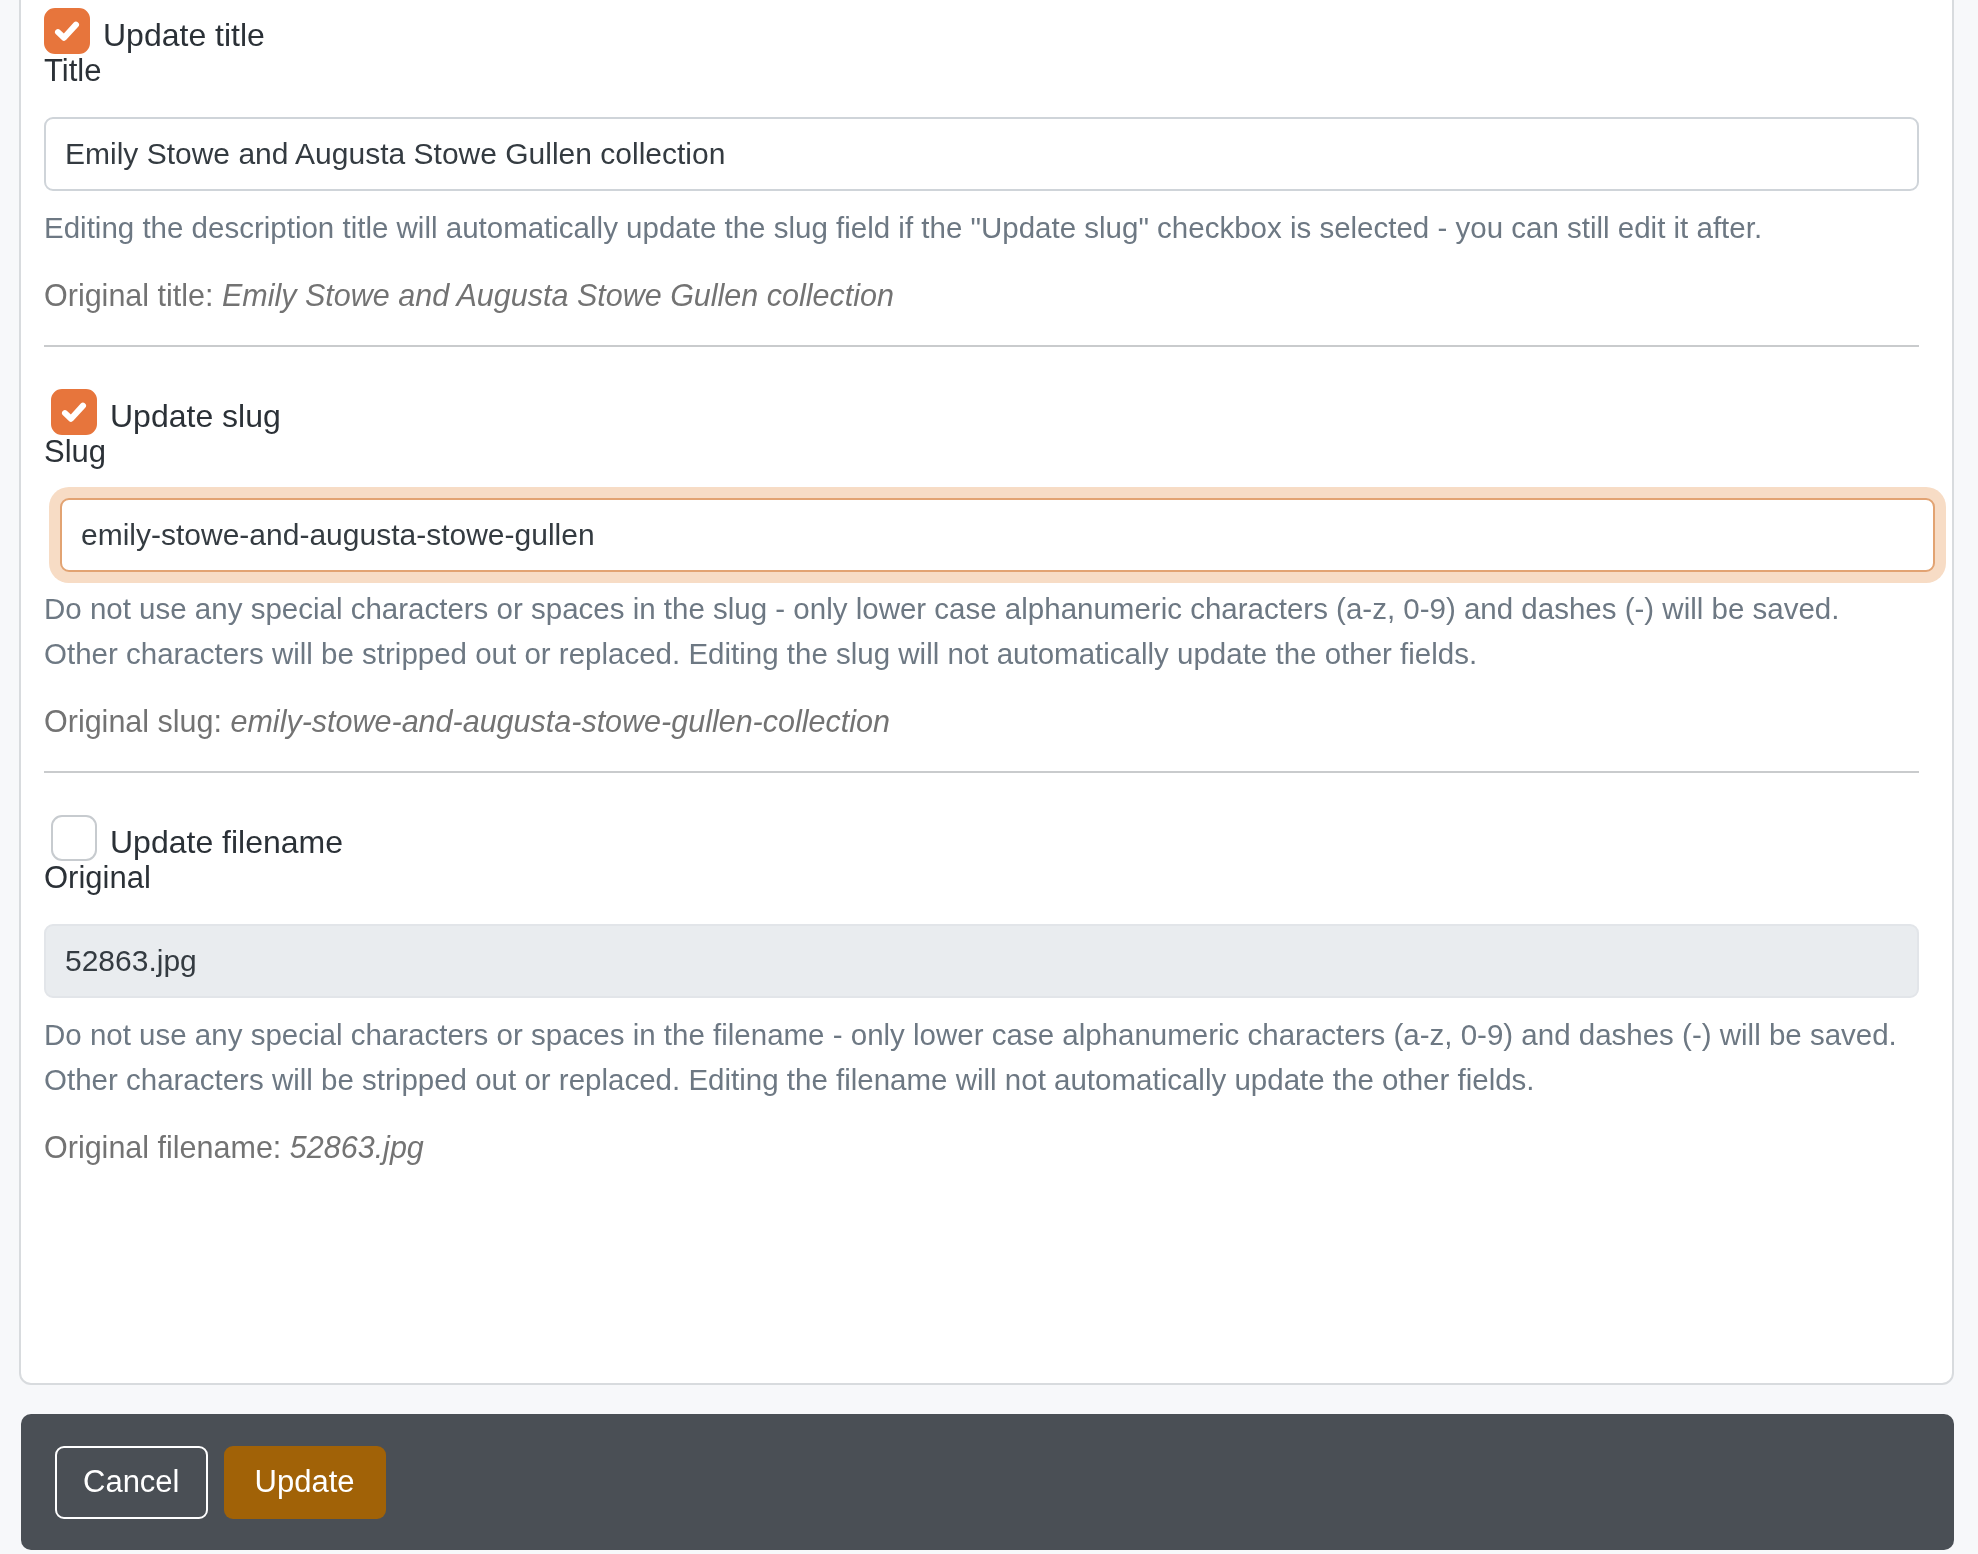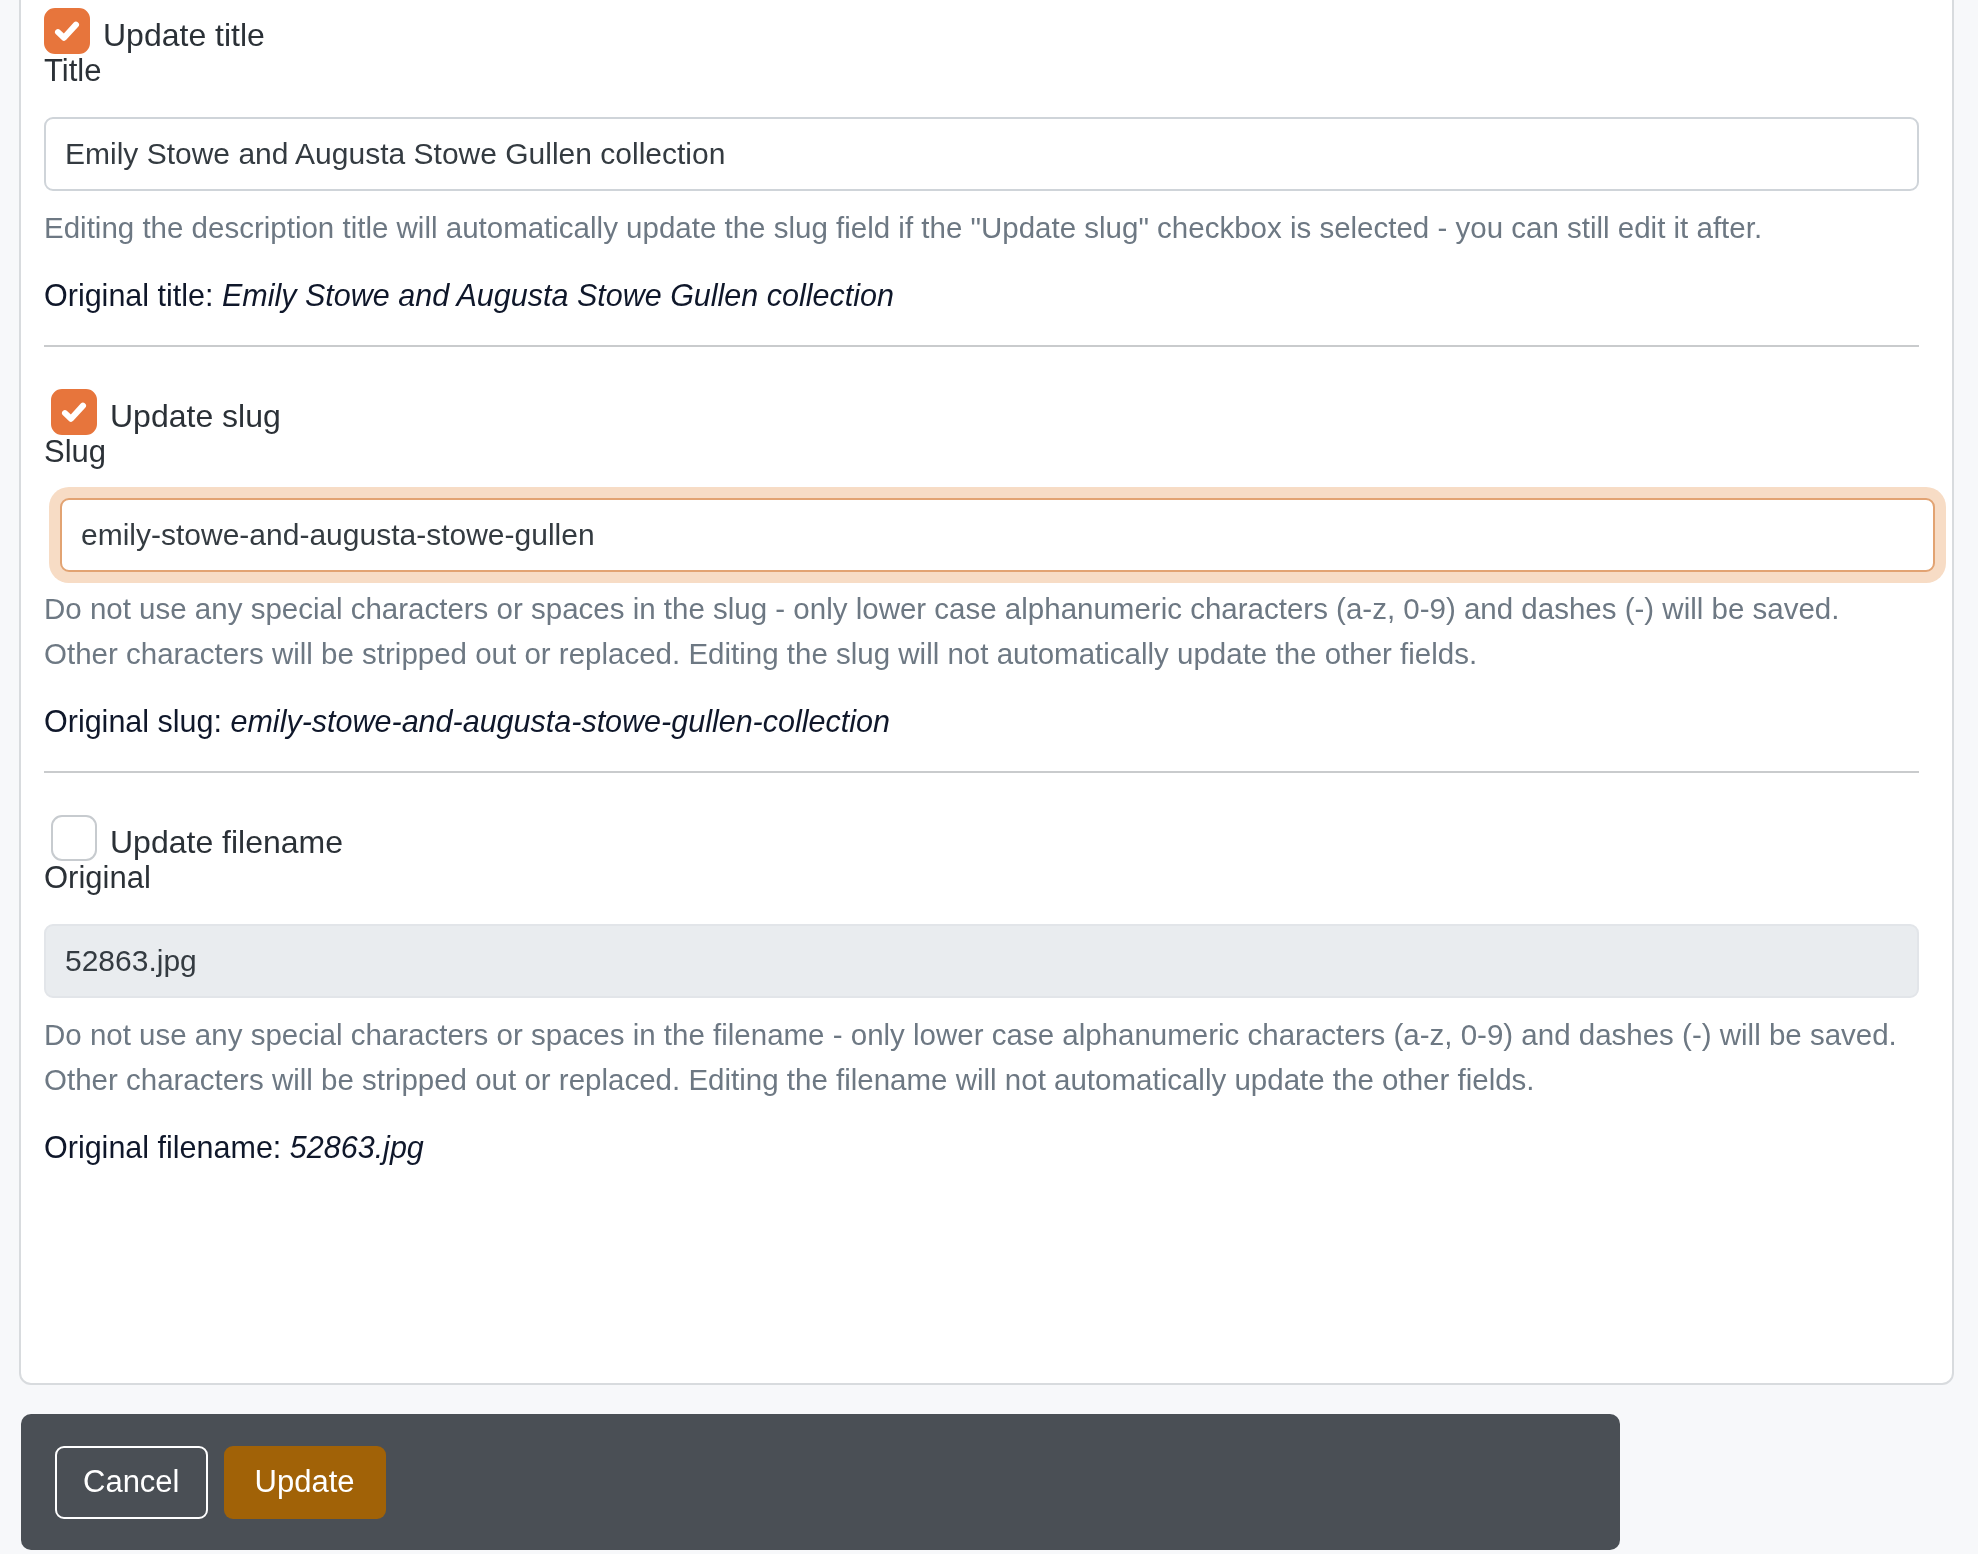--- a/index.html
+++ b/index.html
@@ -96,37 +96,37 @@
   .help-text {
     margin-top: 14px;
     font-size: 29.5px;
     line-height: 45px;
     color: #6d7883;
   }
   .original-line {
     margin-top: 26px;
     font-size: 30.5px;
     line-height: 38px;
-    color: #0f172a;
+    color: #737373;
   }
   .original-line i { font-style: italic; }
 
   hr.divider {
     border: none;
     border-top: 2px solid #c9cbcd;
     margin: 31px 0 0 0;
   }
   .sec-gap-check { margin-top: 42px; padding-left: 7px; }
 
   
   .action-bar {
     position: absolute;
     left: 21px;
     top: 1414px;
-    width: 1599px;
+    width: 1933px;
     height: 136px;
     background: #4a4f55;
     border-radius: 10px;
     display: flex;
     align-items: center;
     padding-left: 34px;
   }
   .btn {
     height: 73px;
     border-radius: 9px;

